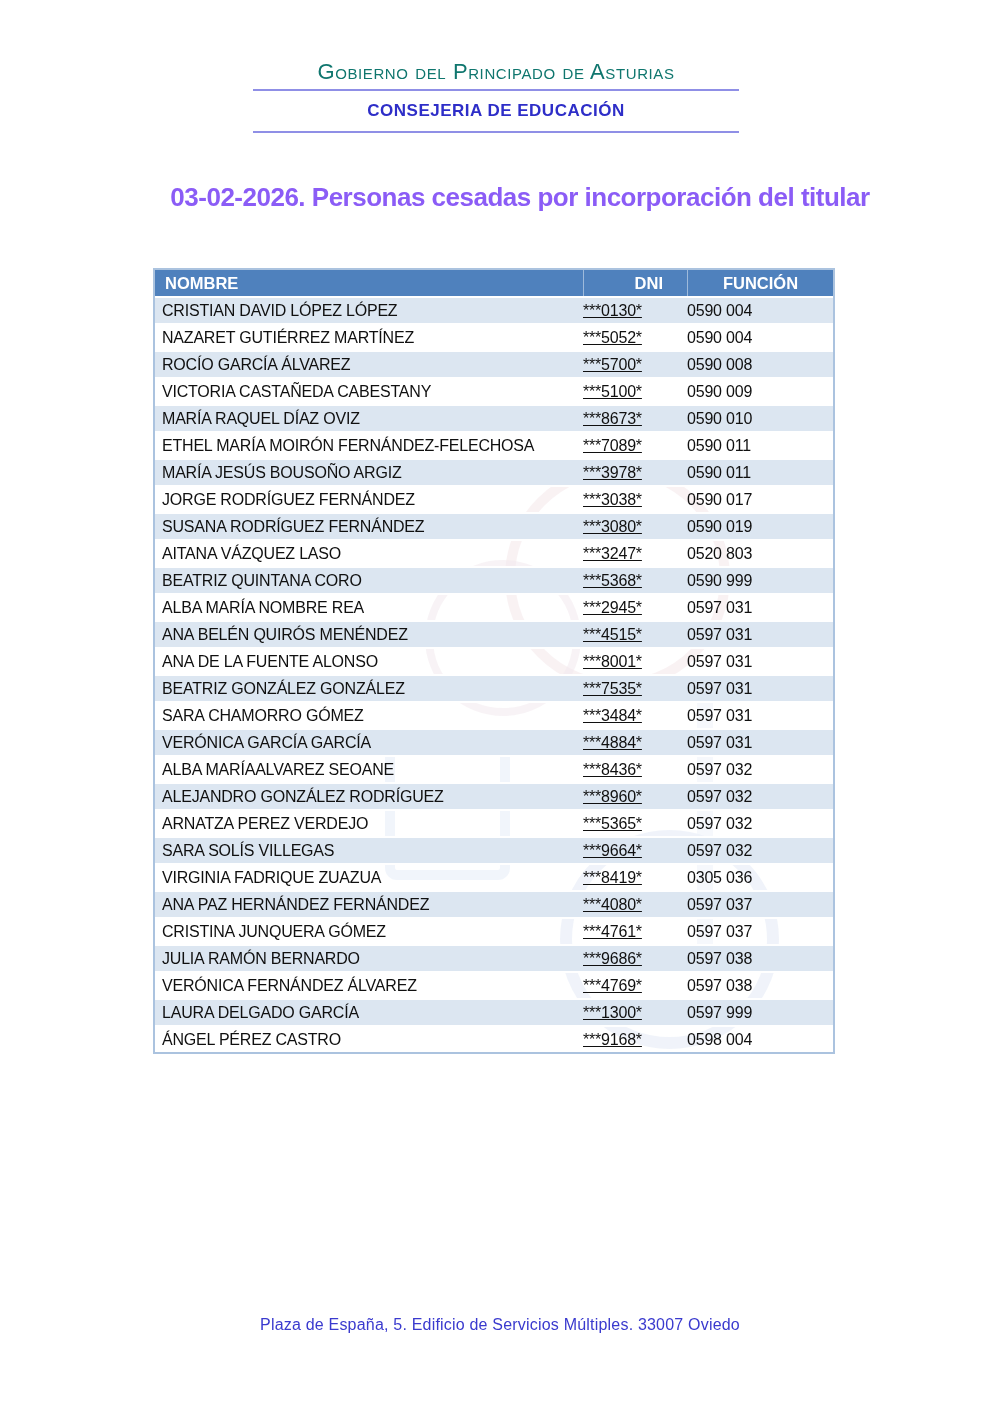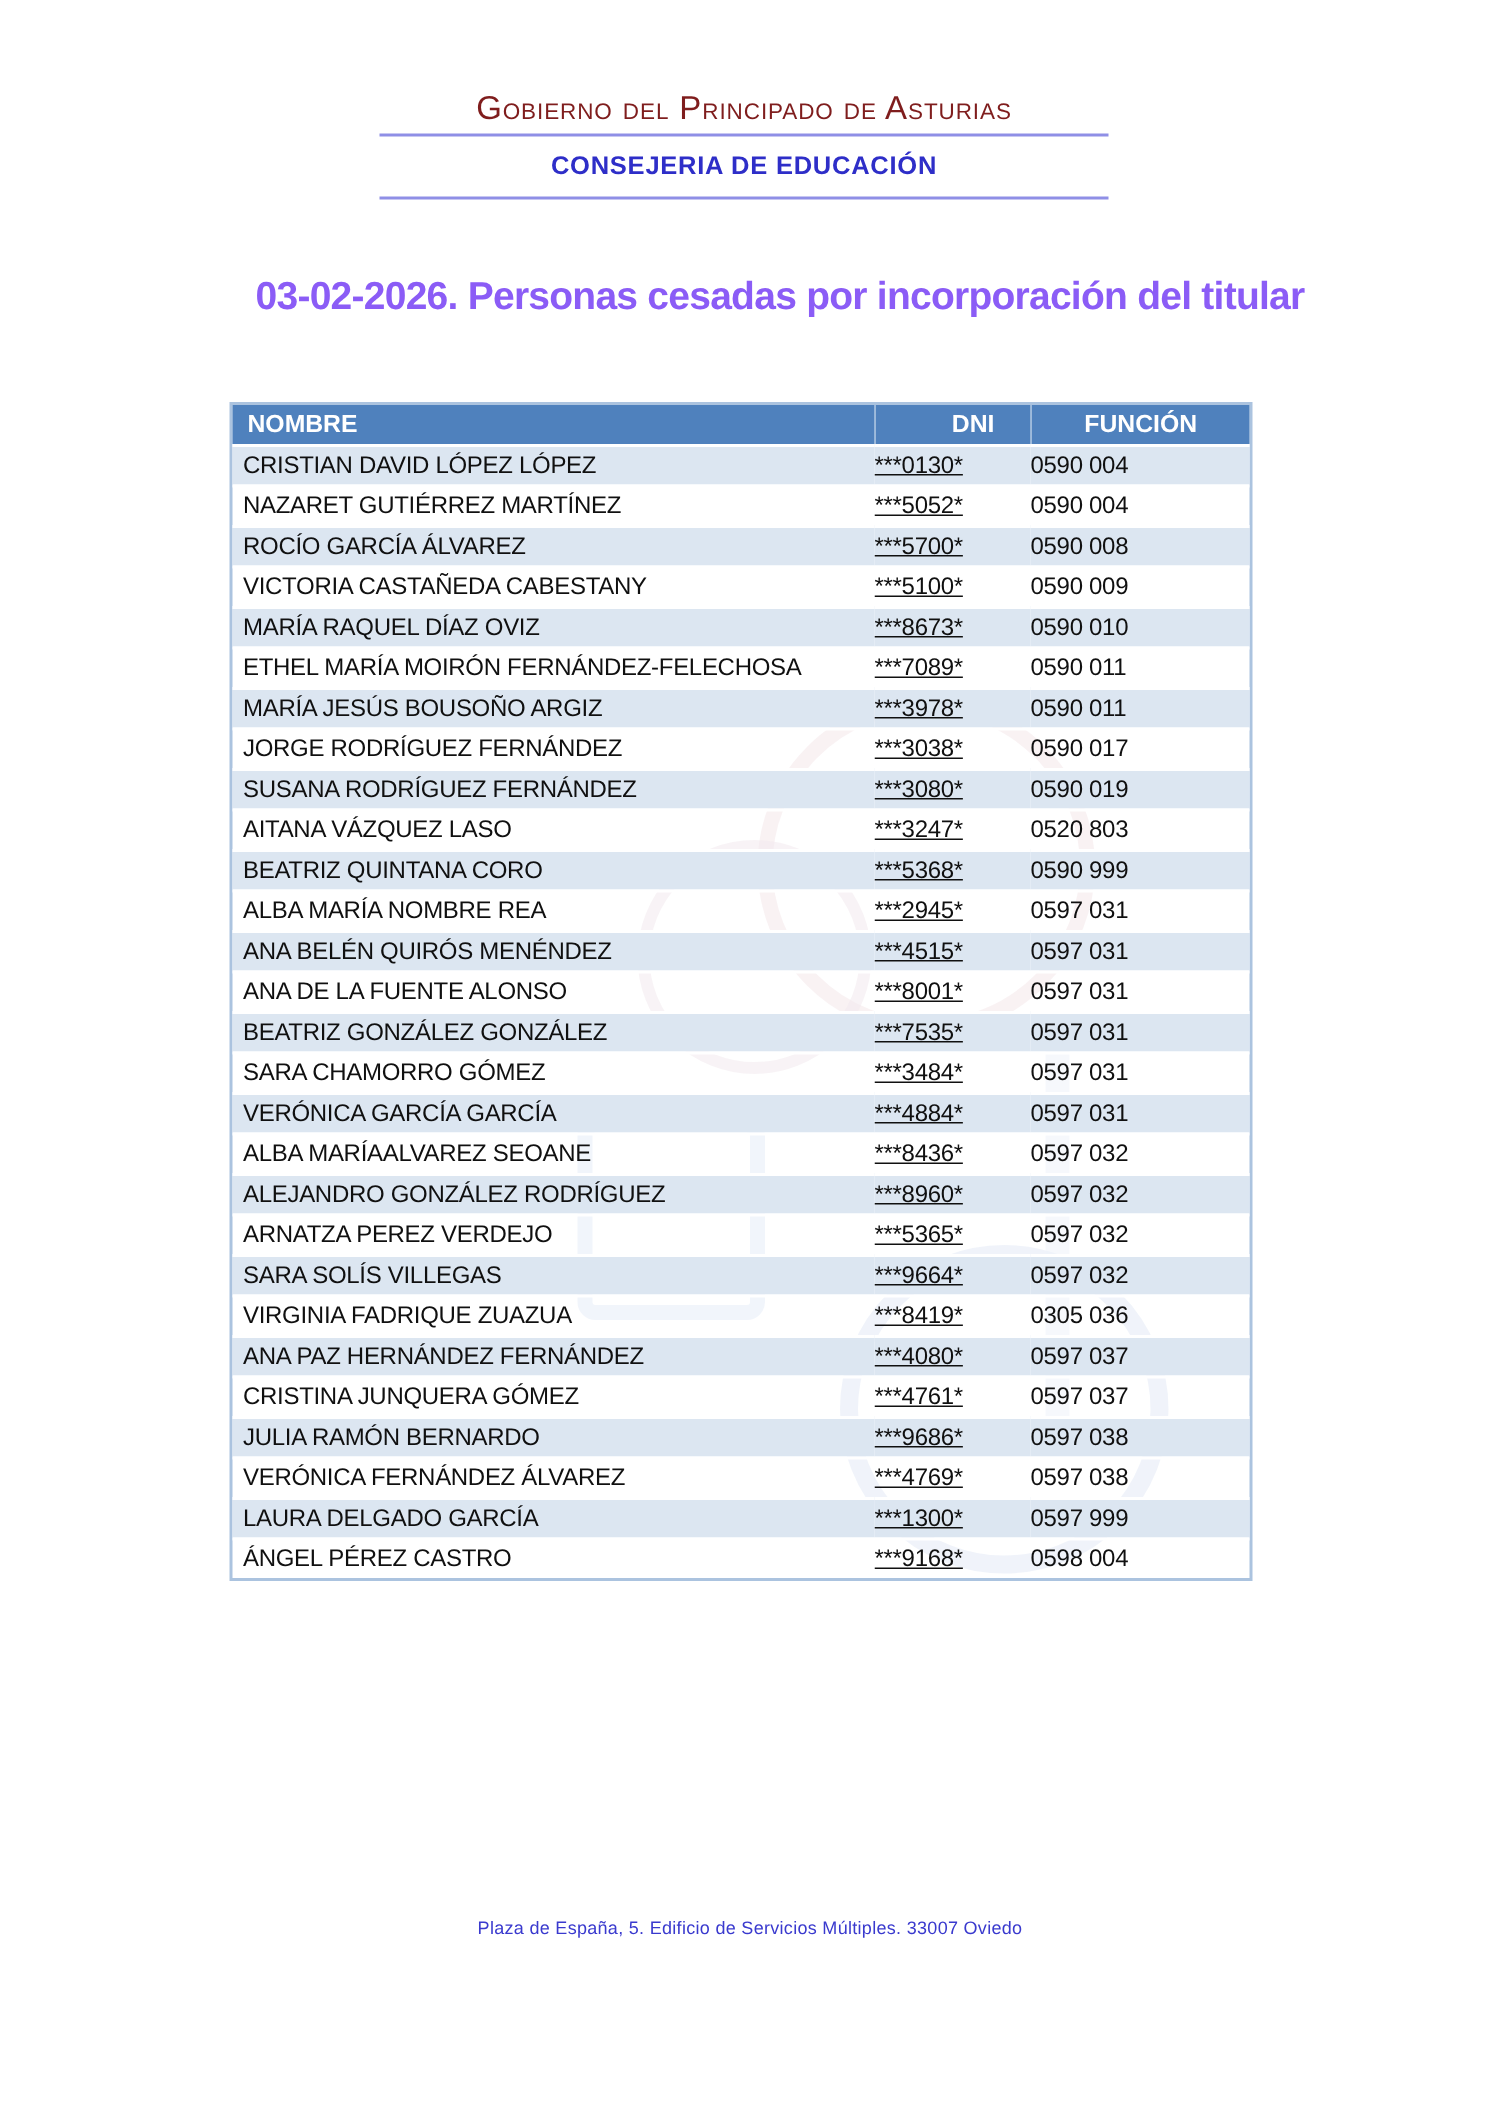--- a/index.html
+++ b/index.html
@@ -4,21 +4,21 @@
 <style>
   html,body { margin:0; padding:0; background:#ffffff; }
   .page {
     position:relative; width:1000px; height:1414px; background:#ffffff;
     overflow:hidden; font-family:"Liberation Sans", sans-serif;
   }
 
   
   .gov-header { position:absolute; left:253px; top:60px; width:486px; text-align:center; z-index:2; }
   .gov-name {
-    font-variant:small-caps; font-size:22px; color:#7f1d1d;
+    font-variant:small-caps; font-size:22px; color:#0f766e;
     letter-spacing:0.6px; line-height:24px;
   }
   .rule { height:2px; background:#8F8FE6; margin-top:5px; }
   .dept {
     font-size:17px; font-weight:bold; color:#2E2EC8;
     letter-spacing:0.5px; margin:10px 0 10px 0;
   }
 
   
   .doc-title {
@@ -59,22 +59,22 @@
     letter-spacing:-0.2px;
   }
   .roster tbody tr:nth-child(odd)  { background:#DCE6F1; }
   .roster tbody tr:nth-child(even) { background:transparent; }
   .roster tbody td.col-name { text-align:left;  padding-left:7px; }
   .roster tbody td.col-dni  { text-align:left; padding-right:4px;text-decoration:underline; }
   .roster tbody td.col-func { text-align:left; }
 
   
   .footer {
-    position:absolute; top:1278px; left:0; width:100%; text-align:center; z-index:2;
-    font-size:12px; color:#3A3ACE; letter-spacing:0.2px;
+    position:absolute; top:1316px; left:0; width:100%; text-align:center; z-index:2;
+    font-size:16px; color:#3A3ACE; letter-spacing:0.2px;
   }
 </style>
 </head>
 <body>
 
 <div class="page">
 
   <div class="watermark">
     <div class="wm wm-c1"></div>
     <div class="wm wm-c2"></div>

